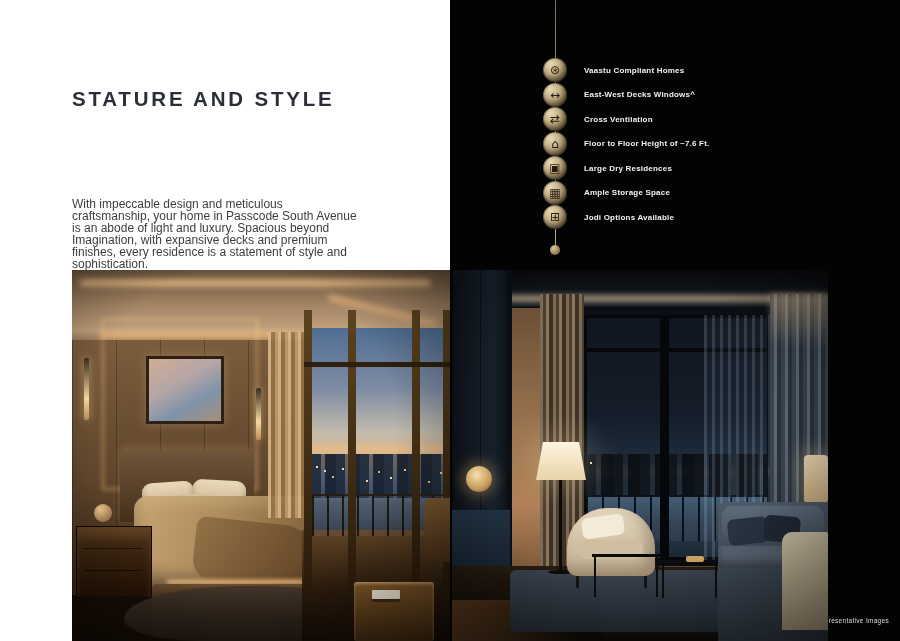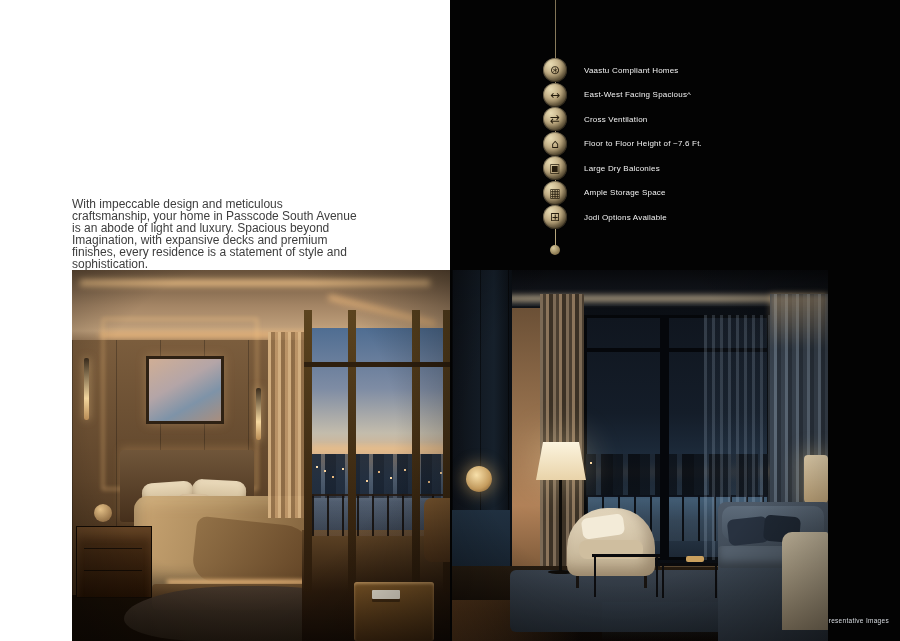--- a/index.html
+++ b/index.html
@@ -19,21 +19,21 @@
              background:linear-gradient(180deg,#7e7154,#b9a87e);}
   .rail-ball{position:absolute;left:100px;top:245px;width:10px;height:10px;border-radius:50%;
              background:radial-gradient(circle at 35% 30%,#d9c99b,#8a7850 70%,#5c4c30);}
   .feature-row{position:absolute;left:93px;display:flex;align-items:center;height:24px;}
   .feature-icon{width:24px;height:24px;border-radius:50%;flex:0 0 24px;
       background:radial-gradient(circle at 32% 26%,#e8dbb3 0%,#c3af86 38%,#8a7752 72%,#52432a 100%);
       box-shadow:inset 0 0 0 1px rgba(0,0,0,.35), inset -2px -3px 5px rgba(0,0,0,.45);
       display:flex;align-items:center;justify-content:center;}
   .feature-icon .glyph{font-family:"DejaVu Sans",sans-serif;font-size:12px;line-height:1;
       color:#261d0e;}
-  .feature-label{margin-left:17px;font-size:8px;font-weight:normal;letter-spacing:.2px;color:#f2f2f2;}
+  .feature-label{margin-left:17px;font-size:8px;font-weight:bold;letter-spacing:.2px;color:#f2f2f2;}
   .footnote{position:absolute;right:11px;top:617px;font-size:6.5px;letter-spacing:.3px;color:#d9dde2;}
 
   
   .photo{position:absolute;top:270px;height:371px;overflow:hidden;}
   .photo *{position:absolute;}
   .vignette{inset:0;background:radial-gradient(ellipse at 45% 42%,rgba(0,0,0,0) 52%,rgba(0,0,0,.5) 100%);}
 
   
   .bedroom{left:72px;width:378px;background:linear-gradient(180deg,#33250f 0%,#241708 55%,#130b04 100%);}
   .br-ceiling{left:0;top:0;width:378px;height:78px;
@@ -174,63 +174,63 @@
       background:linear-gradient(180deg,#ccbfa4,#9f8f74);}
   .lv-tabletop{height:3px;background:#0a0a0c;box-shadow:0 1px 0 rgba(205,170,120,.3);}
   .lv-tableleg{width:2px;background:#0c0c0e;}
   .lv-tray{left:234px;top:286px;width:18px;height:6px;border-radius:2px;background:#caa05e;}
 </style>
 </head>
 <body>
 
 <div class="page">
 
-  <h1 class="headline"><br>
+  <h1 class="headline"><span>STATURE AND STYLE</span><br>
       </h1>
 
 
   <p class="body-copy">With impeccable design and meticulous craftsmanship, your home in Passcode South Avenue is an abode of light and luxury. Spacious beyond Imagination, with expansive decks and premium finishes, every residence is a statement of style and sophistication.</p>
 
   <div class="black-panel">
     <div class="rail-line"></div>
     <div class="rail-ball"></div>
     <div id="features-list">
     <div class="feature-row" style="top: 58px;">
       <span class="feature-icon">
             <span class="glyph">⊛</span>
           </span>
       <span class="feature-label">Vaastu Compliant Homes</span>
     </div>
 
     <div class="feature-row" style="top: 82.5px;">
       <span class="feature-icon">
             <span class="glyph">↔</span>
           </span>
-      <span class="feature-label">East-West Facing Spacious^</span>
+      <span class="feature-label">East-West Decks Windows^</span>
     </div>
 
     <div class="feature-row" style="top: 107px;">
       <span class="feature-icon">
             <span class="glyph">⇄</span>
           </span>
       <span class="feature-label">Cross Ventilation</span>
     </div>
 
     <div class="feature-row" style="top: 131.5px;">
       <span class="feature-icon">
             <span class="glyph">⌂</span>
           </span>
       <span class="feature-label">Floor to Floor Height of ~7.6 Ft.</span>
     </div>
 
     <div class="feature-row" style="top: 156px;">
       <span class="feature-icon">
             <span class="glyph">▣</span>
           </span>
-      <span class="feature-label">Large Dry Balconies</span>
+      <span class="feature-label">Large Dry Residences</span>
     </div>
 
     <div class="feature-row" style="top: 180.5px;">
       <span class="feature-icon">
             <span class="glyph">▦</span>
           </span>
       <span class="feature-label">Ample Storage Space</span>
     </div>
 
     <div class="feature-row" style="top: 205px;">

